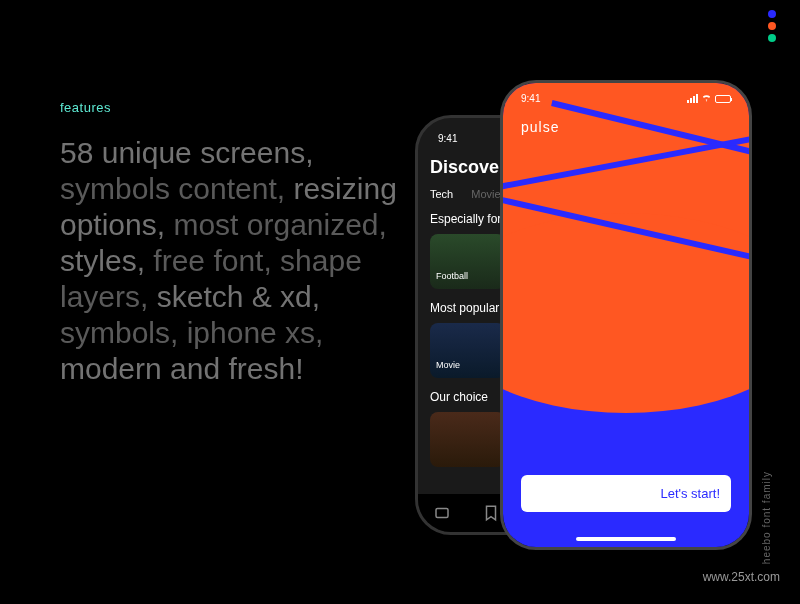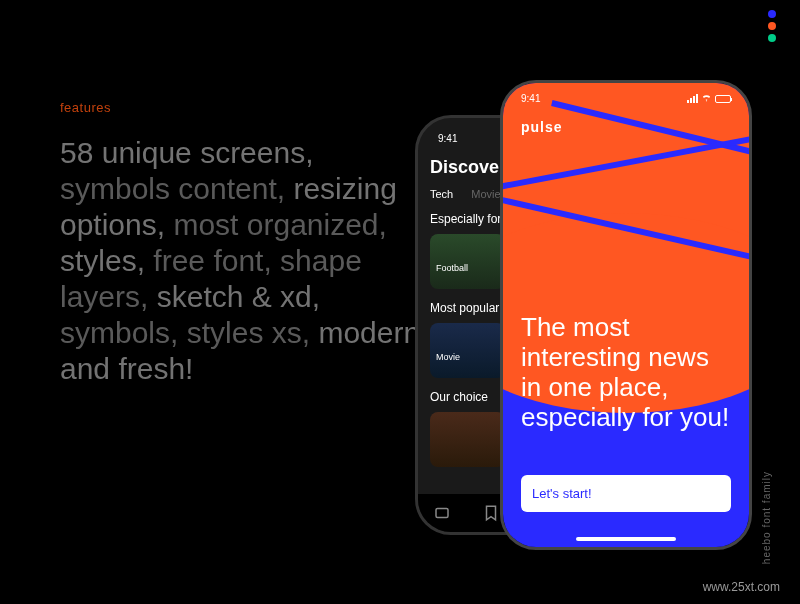--- a/index.html
+++ b/index.html
@@ -1,65 +1,65 @@
 <!DOCTYPE html>
 <html><head>
 <meta charset="utf-8">
 <style>
 *{margin:0;padding:0;box-sizing:border-box}
 body{background:#000;width:800px;height:604px;font-family:-apple-system,Helvetica,Arial,sans-serif;position:relative;overflow:hidden}
 .dots{position:absolute;top:10px;right:24px;display:flex;flex-direction:column;gap:4px}
 .dot{width:8px;height:8px;border-radius:50%}
 .d-blue{background:#2a2aff}.d-orange{background:#ff5722}.d-green{background:#0c8}
-.features-label{position:absolute;left:60px;top:100px;color:#c2410c;font-size:13px;letter-spacing:.5px}
+.features-label{position:absolute;left:60px;top:100px;color:#5eead4;font-size:13px;letter-spacing:.5px}
 .feature-text{position:absolute;left:60px;top:135px;width:370px;font-size:30px;line-height:1.2;font-weight:400;color:#5a5a5a}
 .feature-text .hl{color:#737373;font-weight:400}
-.watermark{position:absolute;bottom:10px;right:20px;color:#999;font-size:12px}
+.watermark{position:absolute;bottom:20px;right:20px;color:#999;font-size:12px}
 .font-family{position:absolute;bottom:40px;right:28px;color:#666;font-size:10px;writing-mode:vertical-rl;transform:rotate(180deg);letter-spacing:1px}
 
 .phone-back{position:absolute;left:415px;top:115px;width:250px;height:420px;background:#1a1a1a;border-radius:36px;border:3px solid #333;padding:10px 12px;overflow:hidden;z-index:1}
 .phone-back .statusbar{display:flex;justify-content:space-between;align-items:center;color:#fff;font-size:10px;padding:5px 8px}
 .statusbar-right{display:flex;gap:3px;align-items:center}
 .sig{display:inline-flex;gap:1px;align-items:flex-end}.sig span{width:2px;background:#fff;display:block}.sig span:nth-child(1){height:3px}.sig span:nth-child(2){height:5px}.sig span:nth-child(3){height:7px}.sig span:nth-child(4){height:9px}
 .batt{width:16px;height:8px;border:1px solid #fff;border-radius:2px;position:relative}.batt::after{content:'';position:absolute;right:-2px;top:2px;width:1px;height:3px;background:#fff}
 .phone-back h2{color:#fff;font-size:18px;font-weight:600;margin:8px 0 10px}
 .tabs{display:flex;gap:18px;font-size:11px;color:#666;margin-bottom:12px}
 .tabs .active{color:#fff}
 .section-label{color:#fff;font-size:12px;margin-bottom:8px}
 .card-row{display:flex;gap:8px;margin-bottom:12px}
-.card{width:75px;height:55px;border-radius:8px;display:flex;align-items:flex-end;padding:16px 6px;color:#fff;font-size:9px;background:linear-gradient(180deg,#2a4a2a,#1a2a1a)}
+.card{width:75px;height:55px;border-radius:8px;display:flex;align-items:flex-end;padding:8px 6px;color:#fff;font-size:9px;background:linear-gradient(180deg,#2a4a2a,#1a2a1a)}
 .card-movie{background:linear-gradient(180deg,#1a2a4a,#0a1a2a)}
 .card-choice{background:linear-gradient(180deg,#4a2a1a,#2a1a0a)}
 .tabbar{position:absolute;bottom:0;left:0;right:0;display:flex;justify-content:space-around;padding:10px 0;background:#000}
 .tabbar-icon{width:18px;height:18px;color:#888}
 
 .phone-front{position:absolute;left:500px;top:80px;width:252px;height:470px;border-radius:36px;border:3px solid #444;overflow:hidden;z-index:2}
 .phone-front-inner{width:100%;height:100%;background:#2a2aff;position:relative}
 .phone-front .statusbar{display:flex;justify-content:space-between;align-items:center;color:#fff;font-size:10px;padding:10px 18px;position:relative;z-index:3}
 .hero-shape{position:absolute;top:0;left:0;right:0;height:210px;background:#ff5722;z-index:1}
 .hero-shape::after{content:'';position:absolute;bottom:-120px;left:50%;transform:translateX(-50%);width:380px;height:200px;background:#ff5722;border-radius:50%}
 .hero-lines{position:absolute;top:10px;left:0;right:0;height:200px;z-index:2}
 .hero-lines svg{width:100%;height:100%}
-.brand{position:absolute;top:36px;left:18px;color:#fff;font-size:14px;font-weight:700;letter-spacing:1px;z-index:3}
+.brand{position:absolute;top:36px;left:18px;color:#fff;font-size:14px;font-weight:400;letter-spacing:1px;z-index:3}
 .hero-text{position:absolute;top:230px;left:18px;right:18px;color:#fff;font-size:26px;line-height:1.15;font-weight:400;z-index:3}
-.cta{position:absolute;bottom:35px;left:18px;right:18px;background:#fff;color:#2a2aff;text-align:left;padding:11px;border-radius:6px;font-size:13px;font-weight:500;z-index:3}
+.cta{position:absolute;bottom:35px;left:18px;right:18px;background:#fff;color:#2a2aff;text-align:right;padding:11px;border-radius:6px;font-size:13px;font-weight:500;z-index:3}
 .home-ind{position:absolute;bottom:6px;left:50%;transform:translateX(-50%);width:100px;height:4px;background:#fff;border-radius:3px;z-index:3}
 </style>
 </head>
 <body>
 
 <div class="dots">
   <div class="dot d-blue"></div>
   <div class="dot d-orange"></div>
   <div class="dot d-green"></div>
 </div>
 
 <div class="features-label">features</div>
 
-<div class="feature-text"><span class="hl">58 unique screens, </span><span>symbols content, </span><span class="hl">resizing options, </span><span>most organized, </span><span class="hl">styles, </span><span>free font, shape layers, </span><span class="hl">sketch &amp; xd, </span><span>symbols, styles xs, </span><span class="hl">modern and fresh!</span></div>
+<div class="feature-text"><span class="hl">58 unique screens, </span><span>symbols content, </span><span class="hl">resizing options, </span><span>most organized, </span><span class="hl">styles, </span><span>free font, shape layers, </span><span class="hl">sketch &amp; xd, </span><span>symbols, iphone xs, </span><span class="hl">modern and fresh!</span></div>
 
 <div class="phone-back">
   <div class="statusbar">
     <span>9:41</span>
     <span class="statusbar-right">
       <span class="sig">
           <span></span>
           <span></span>
           <span></span>
           <span></span>
@@ -135,20 +135,19 @@
           </span>
         <span>
           <svg viewBox="0 0 12 10" width="11" height="9">
               <path d="M6 9L7 7.5C6.4 7 5.6 7 5 7.5zM3 5.5C4.8 4 7.2 4 9 5.5L10 4C7.6 2 4.4 2 2 4zM6 9.5A.5.5 0 106 8.5.5.5 0 006 9.5" fill="#fff"></path>
             </svg>
         </span>
         <span class="batt"></span>
       </span>
     </div>
     <div class="brand">pulse</div>
-    <div class="hero-text">The most interesting news in one place, especially for you!</div>
     <div class="cta">Let's start!</div>
     <div class="home-ind"></div>
   </div>
 </div>
 
 <div class="font-family">heebo font family</div>
 <div class="watermark">www.25xt.com</div>
 
 </body></html>

